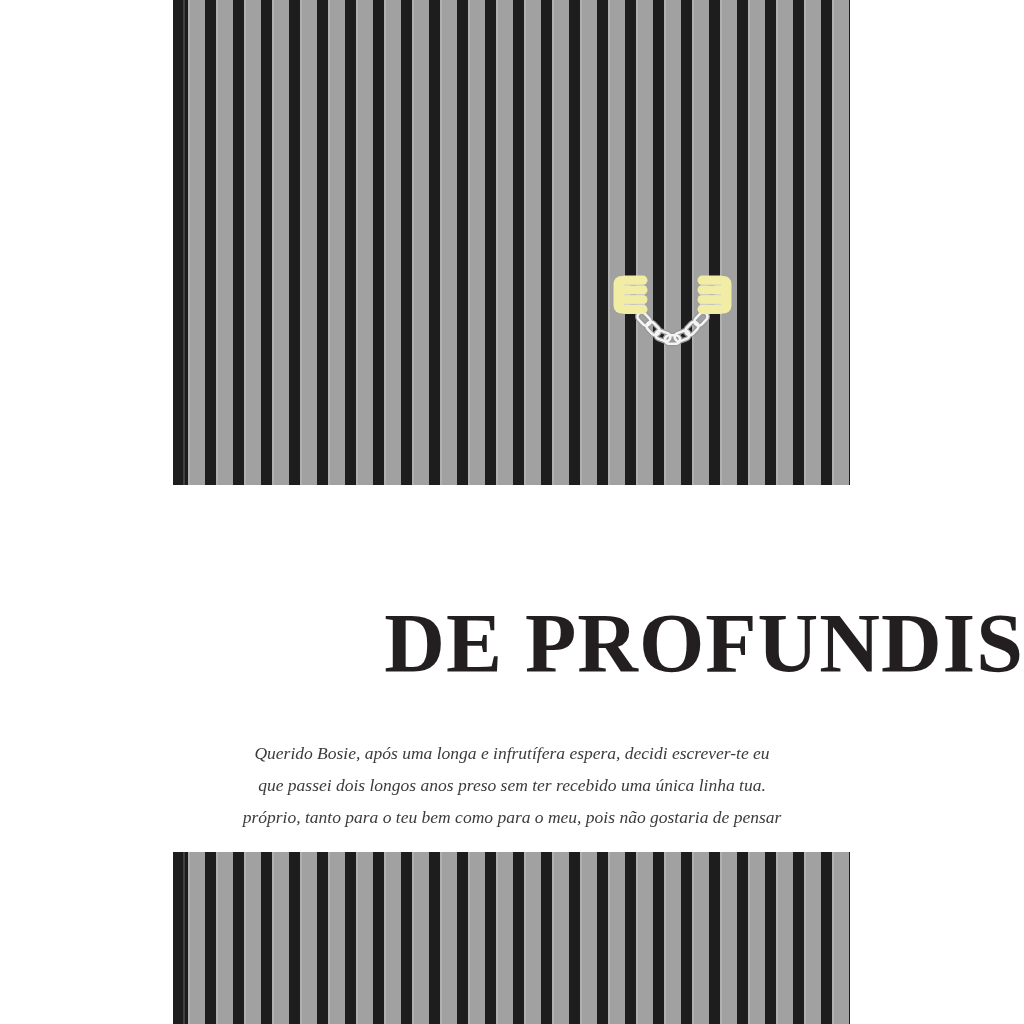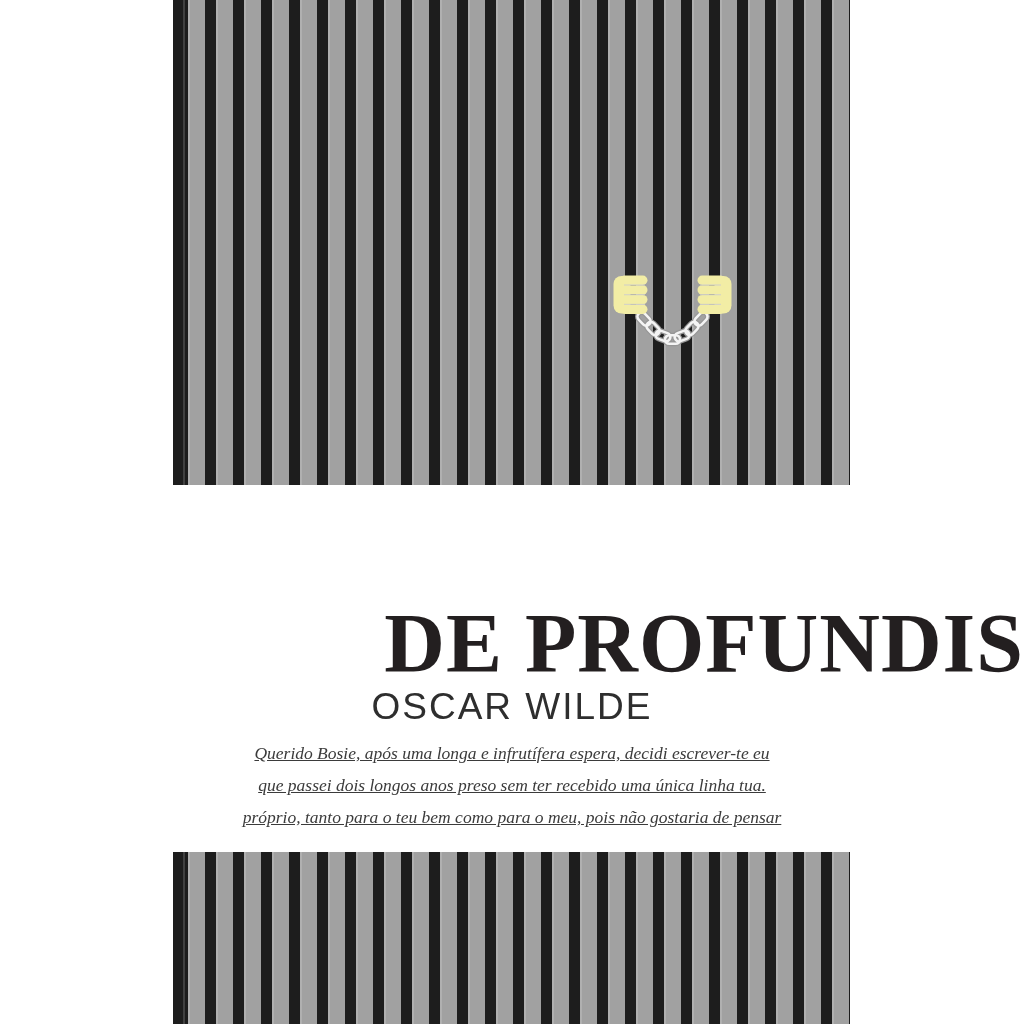--- a/index.html
+++ b/index.html
@@ -80,21 +80,21 @@
   }
   .quote{
     position:absolute;
     top:737px;left:0;width:1024px;
     text-align:center;
     font-family:"Liberation Serif", serif;
     font-style:italic;
     font-size:17.5px;line-height:32px;
     color:var(--quote-color);
   }
-  .quote div{white-space:nowrap;text-decoration:underline;}
+  .quote div{white-space:nowrap;}
 </style>
 </head>
 <body>
 
 <div class="poster">
 
   <div class="bars bars-top">
     <svg class="hands-svg" viewBox="0 0 140 100" xmlns="http://www.w3.org/2000/svg">
 
       <g>
@@ -136,21 +136,20 @@
         <rect class="fist" x="17" y="32.9" width="27.5" height="9.4" rx="4.7"></rect>
         <rect class="fist" x="17" y="42.6" width="27.5" height="9.4" rx="4.7"></rect>
         <path class="finger-sep" d="M21 23 H42"></path>
         <path class="finger-sep" d="M21 32.7 H42"></path>
         <path class="finger-sep" d="M21 42.4 H42"></path>
       </g>
     </svg>
   </div>
 
   <h1 class="title">DE PROFUNDIS</h1>
-  <h2 class="author">OSCAR WILDE</h2>
 
   <div class="quote">
     <div>Querido Bosie, após uma longa e infrutífera espera, decidi escrever-te eu</div>
     <div>que passei dois longos anos preso sem ter recebido uma única linha tua.</div>
     <div>próprio, tanto para o teu bem como para o meu, pois não gostaria de pensar</div>
   </div>
 
   <div class="bars bars-bottom"></div>
 
 </div>

